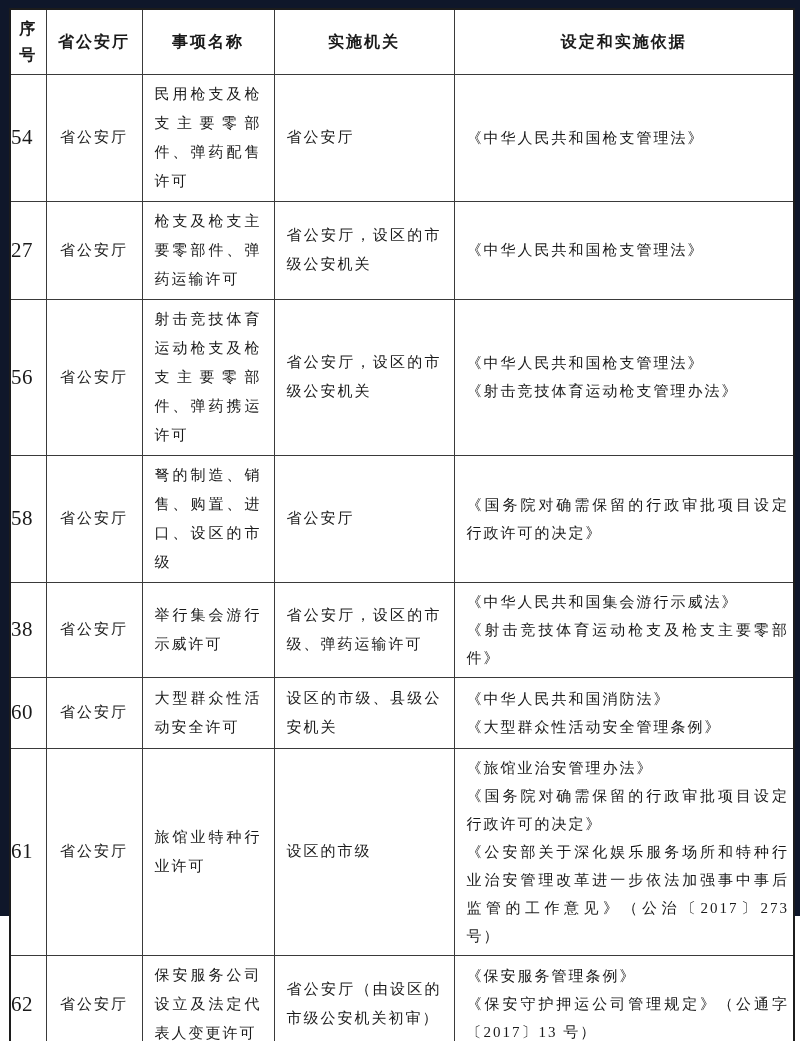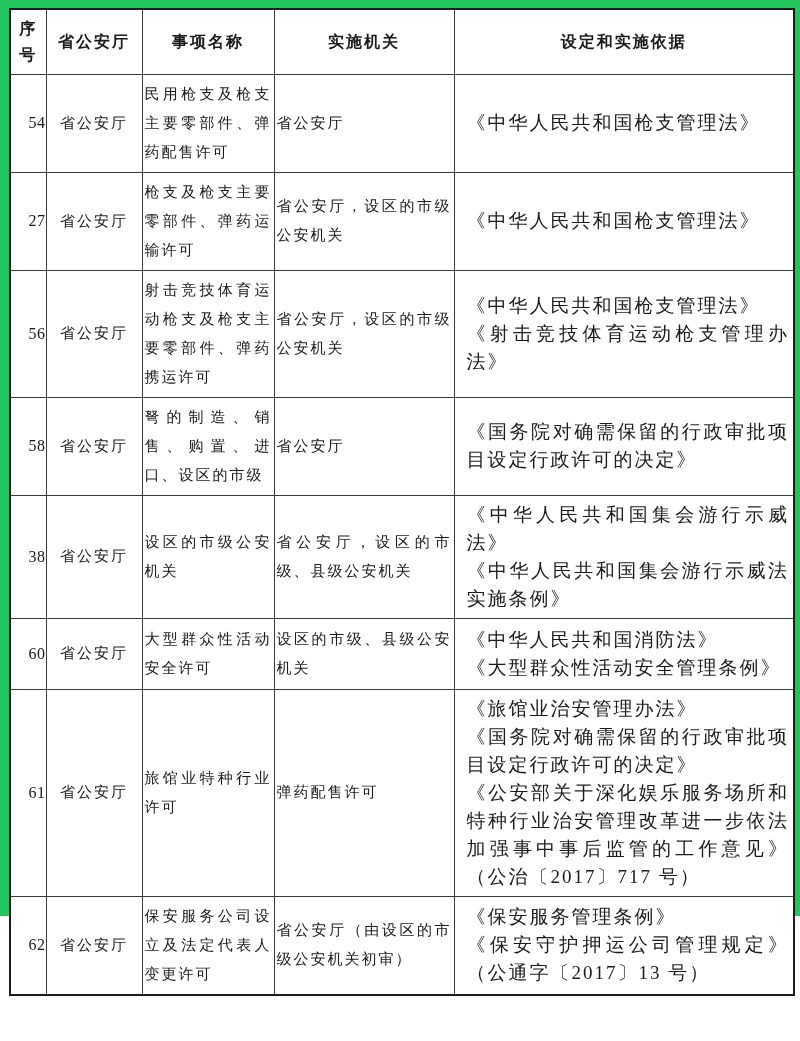--- a/index.html
+++ b/index.html
@@ -7,21 +7,21 @@
   body {
     width: 800px; height: 1041px;
     font-family: "Liberation Serif", "DejaVu Serif", serif;
     color: #1a1a1a;
     position: relative;
     overflow: hidden;
   }
   .page {
     position: absolute; left: 0; top: 0;
     width: 800px; height: 916px;
-    background: #22c55e;
+    background: #0f172a;
   }
   table.approval {
     position: absolute;
     left: 9px; top: 8px;
     width: 786px;
     border-collapse: collapse;
     table-layout: fixed;
     border: 2px solid #1c1c1c;
   }
   table.approval th, table.approval td {
@@ -40,40 +40,40 @@
     line-height: 26px;
   }
   
   .col-no     { width: 36px; }
   .col-dept   { width: 96px; }
   .col-item   { width: 132px; }
   .col-agency { width: 180px; }
   .col-basis  { width: auto; }
   
   td.cell-no {
-    text-align: right;
-    font-size: 16px;
+    text-align: left;
+    font-size: 21px;
     letter-spacing: 0.5px;
   }
   td.cell-dept {
     text-align: center;
     font-size: 15px;
     letter-spacing: 2px;
   }
   td.cell-item, td.cell-agency {
     font-size: 15px;
     letter-spacing: 2px;
     line-height: 29px;
-    padding: 5px 2px;
+    padding: 5px 12px;
     text-align: justify;
     text-align-last: left;
     word-break: break-all;
   }
   td.cell-basis {
-    font-size: 19px;
+    font-size: 15px;
     letter-spacing: 2px;
     line-height: 28px;
     padding: 5px 4px 5px 12px;
     word-break: break-all;
   }
   td.cell-basis .basis-entry {
     text-align: justify;
     text-align-last: left;
   }
 </style>
@@ -132,46 +132,46 @@
           <td class="cell-dept">省公安厅</td>
           <td class="cell-item">弩的制造、销售、购置、进口、设区的市级</td>
           <td class="cell-agency">省公安厅</td>
           <td class="cell-basis">
             <div class="basis-entry">《国务院对确需保留的行政审批项目设定行政许可的决定》</div>
           </td>
         </tr>
         <tr style="height: 92px;">
           <td class="cell-no">38</td>
           <td class="cell-dept">省公安厅</td>
-          <td class="cell-item">设区的市级公安机关</td>
-          <td class="cell-agency">省公安厅，设区的市级、县级公安机关</td>
+          <td class="cell-item">举行集会游行示威许可</td>
+          <td class="cell-agency">省公安厅，设区的市级、弹药运输许可</td>
           <td class="cell-basis">
             <div class="basis-entry">《中华人民共和国集会游行示威法》</div>
-            <div class="basis-entry">《中华人民共和国集会游行示威法实施条例》</div>
+            <div class="basis-entry">《射击竞技体育运动枪支及枪支主要零部件》</div>
           </td>
         </tr>
         <tr style="height: 71px;">
           <td class="cell-no">60</td>
           <td class="cell-dept">省公安厅</td>
           <td class="cell-item">大型群众性活动安全许可</td>
           <td class="cell-agency">设区的市级、县级公安机关</td>
           <td class="cell-basis">
             <div class="basis-entry">《中华人民共和国消防法》</div>
             <div class="basis-entry">《大型群众性活动安全管理条例》</div>
           </td>
         </tr>
         <tr style="height: 165px;">
           <td class="cell-no">61</td>
           <td class="cell-dept">省公安厅</td>
           <td class="cell-item">旅馆业特种行业许可</td>
-          <td class="cell-agency">弹药配售许可</td>
+          <td class="cell-agency">设区的市级</td>
           <td class="cell-basis">
             <div class="basis-entry">《旅馆业治安管理办法》</div>
             <div class="basis-entry">《国务院对确需保留的行政审批项目设定行政许可的决定》</div>
-            <div class="basis-entry">《公安部关于深化娱乐服务场所和特种行业治安管理改革进一步依法加强事中事后监管的工作意见》（公治〔2017〕717 号）</div>
+            <div class="basis-entry">《公安部关于深化娱乐服务场所和特种行业治安管理改革进一步依法加强事中事后监管的工作意见》（公治〔2017〕273 号）</div>
           </td>
         </tr>
         <tr style="height: 94px;">
           <td class="cell-no">62</td>
           <td class="cell-dept">省公安厅</td>
           <td class="cell-item">保安服务公司设立及法定代表人变更许可</td>
           <td class="cell-agency">省公安厅（由设区的市级公安机关初审）</td>
           <td class="cell-basis">
             <div class="basis-entry">《保安服务管理条例》</div>
             <div class="basis-entry">《保安守护押运公司管理规定》（公通字〔2017〕13 号）</div>

